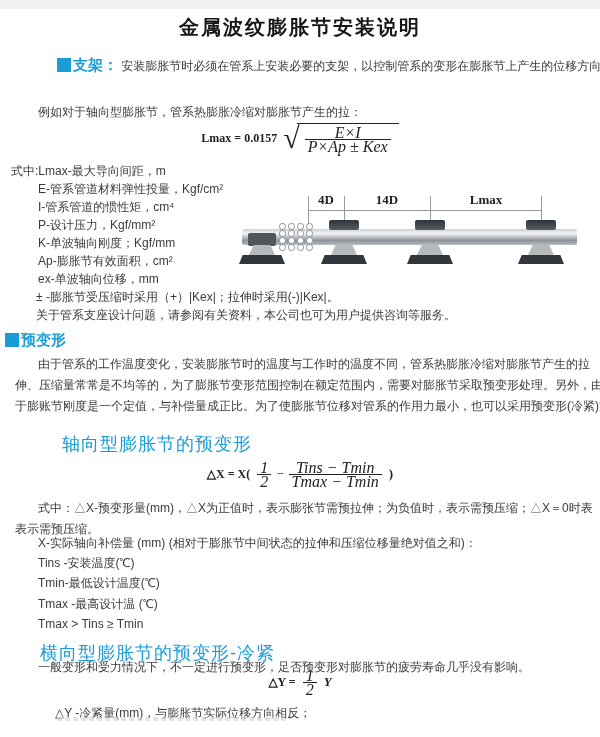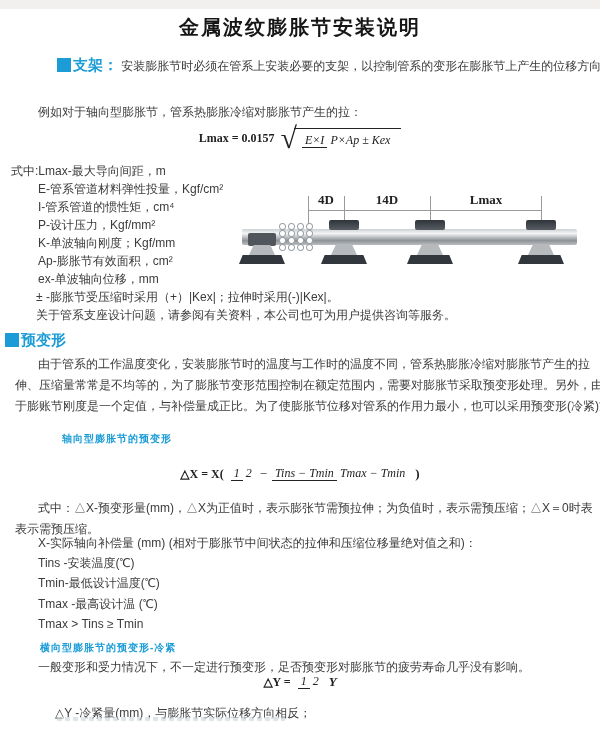--- a/index.html
+++ b/index.html
@@ -4,28 +4,28 @@
 <style>
   html,body{margin:0;padding:0;background:#ffffff;}
   #page{position:relative;width:600px;height:737px;background:#ffffff;overflow:hidden;
         font-family:"Liberation Sans",sans-serif;color:#3b3b3b;}
   .band{position:absolute;left:0;top:0;width:600px;height:9px;background:#f1f0ee;}
   .title{position:absolute;left:0;top:14px;width:600px;text-align:center;
          font-size:20px;font-weight:bold;color:#161616;letter-spacing:2px;}
   .tline{position:absolute;font-size:12px;line-height:14px;white-space:nowrap;color:#3b3b3b;}
   .sec-label{font-size:15px;font-weight:bold;color:#1b9cd6;}
   .sq{display:inline-block;width:14px;height:14px;background:#1b9cd6;vertical-align:-2px;margin-right:2px;}
-  .subhead{position:absolute;font-size:10px;font-weight:bold;color:#1b9cd6;white-space:nowrap;letter-spacing:1px;}
+  .subhead{position:absolute;font-size:18px;font-weight:normal;color:#1b9cd6;white-space:nowrap;letter-spacing:1px;}
   
   .formula{position:absolute;left:0;width:600px;display:flex;justify-content:center;
            align-items:center;font-family:"Liberation Serif",serif;color:#222;}
   .f-lhs{font-weight:bold;font-size:12px;margin-right:4px;}
   .f-post{font-weight:bold;font-size:13px;margin-left:4px;}
-  .frac{display:inline-flex;text-align:center;
-        font-style:italic;font-size:12px;line-height:13px;margin:0 3px;vertical-align:middle;}
+  .frac{display:inline-flex;flex-direction:column;text-align:center;
+        font-style:italic;font-size:16px;line-height:13px;margin:0 3px;vertical-align:middle;}
   .frac .num{border-bottom:1px solid #222;padding:0 3px;}
   .frac .den{padding:0 3px;}
   .sqrt{font-size:30px;line-height:30px;font-weight:normal;margin-left:2px;}
   .radicand{border-top:1px solid #222;padding:2px 5px 0 5px;margin-left:-3px;display:inline-block;}
   .f-op{font-size:13px;margin:0 2px;}
   
   #diagram{position:absolute;left:240px;top:190px;width:350px;height:85px;}
   .dimline{position:absolute;left:68px;top:20px;width:233px;height:1px;background:#9a9a9a;}
   .tick{position:absolute;top:6px;width:1px;height:33px;background:#9a9a9a;}
   .dimlabel{position:absolute;top:2px;font-family:"Liberation Serif",serif;

